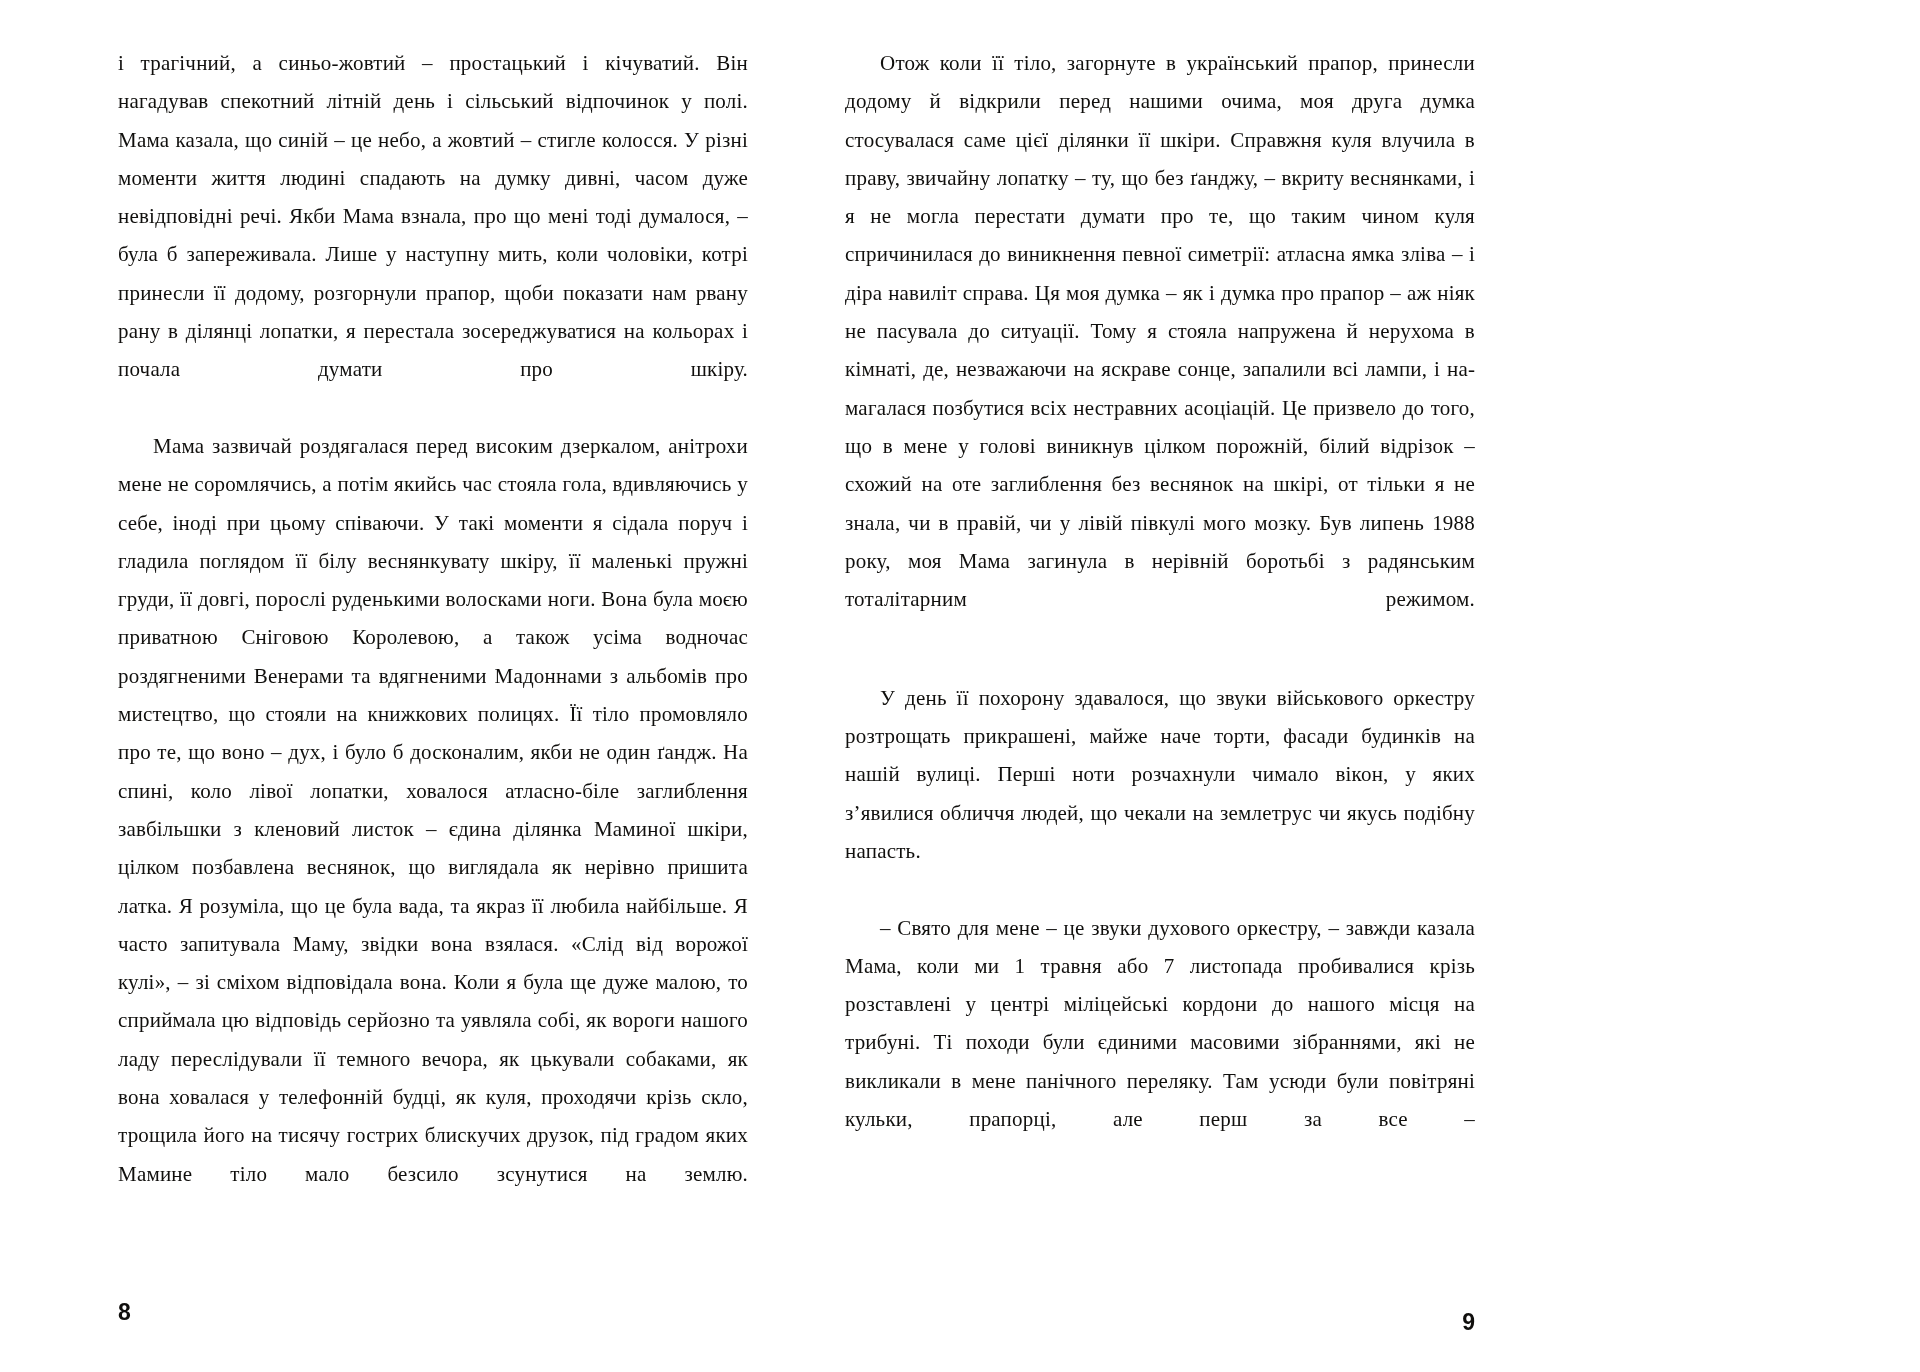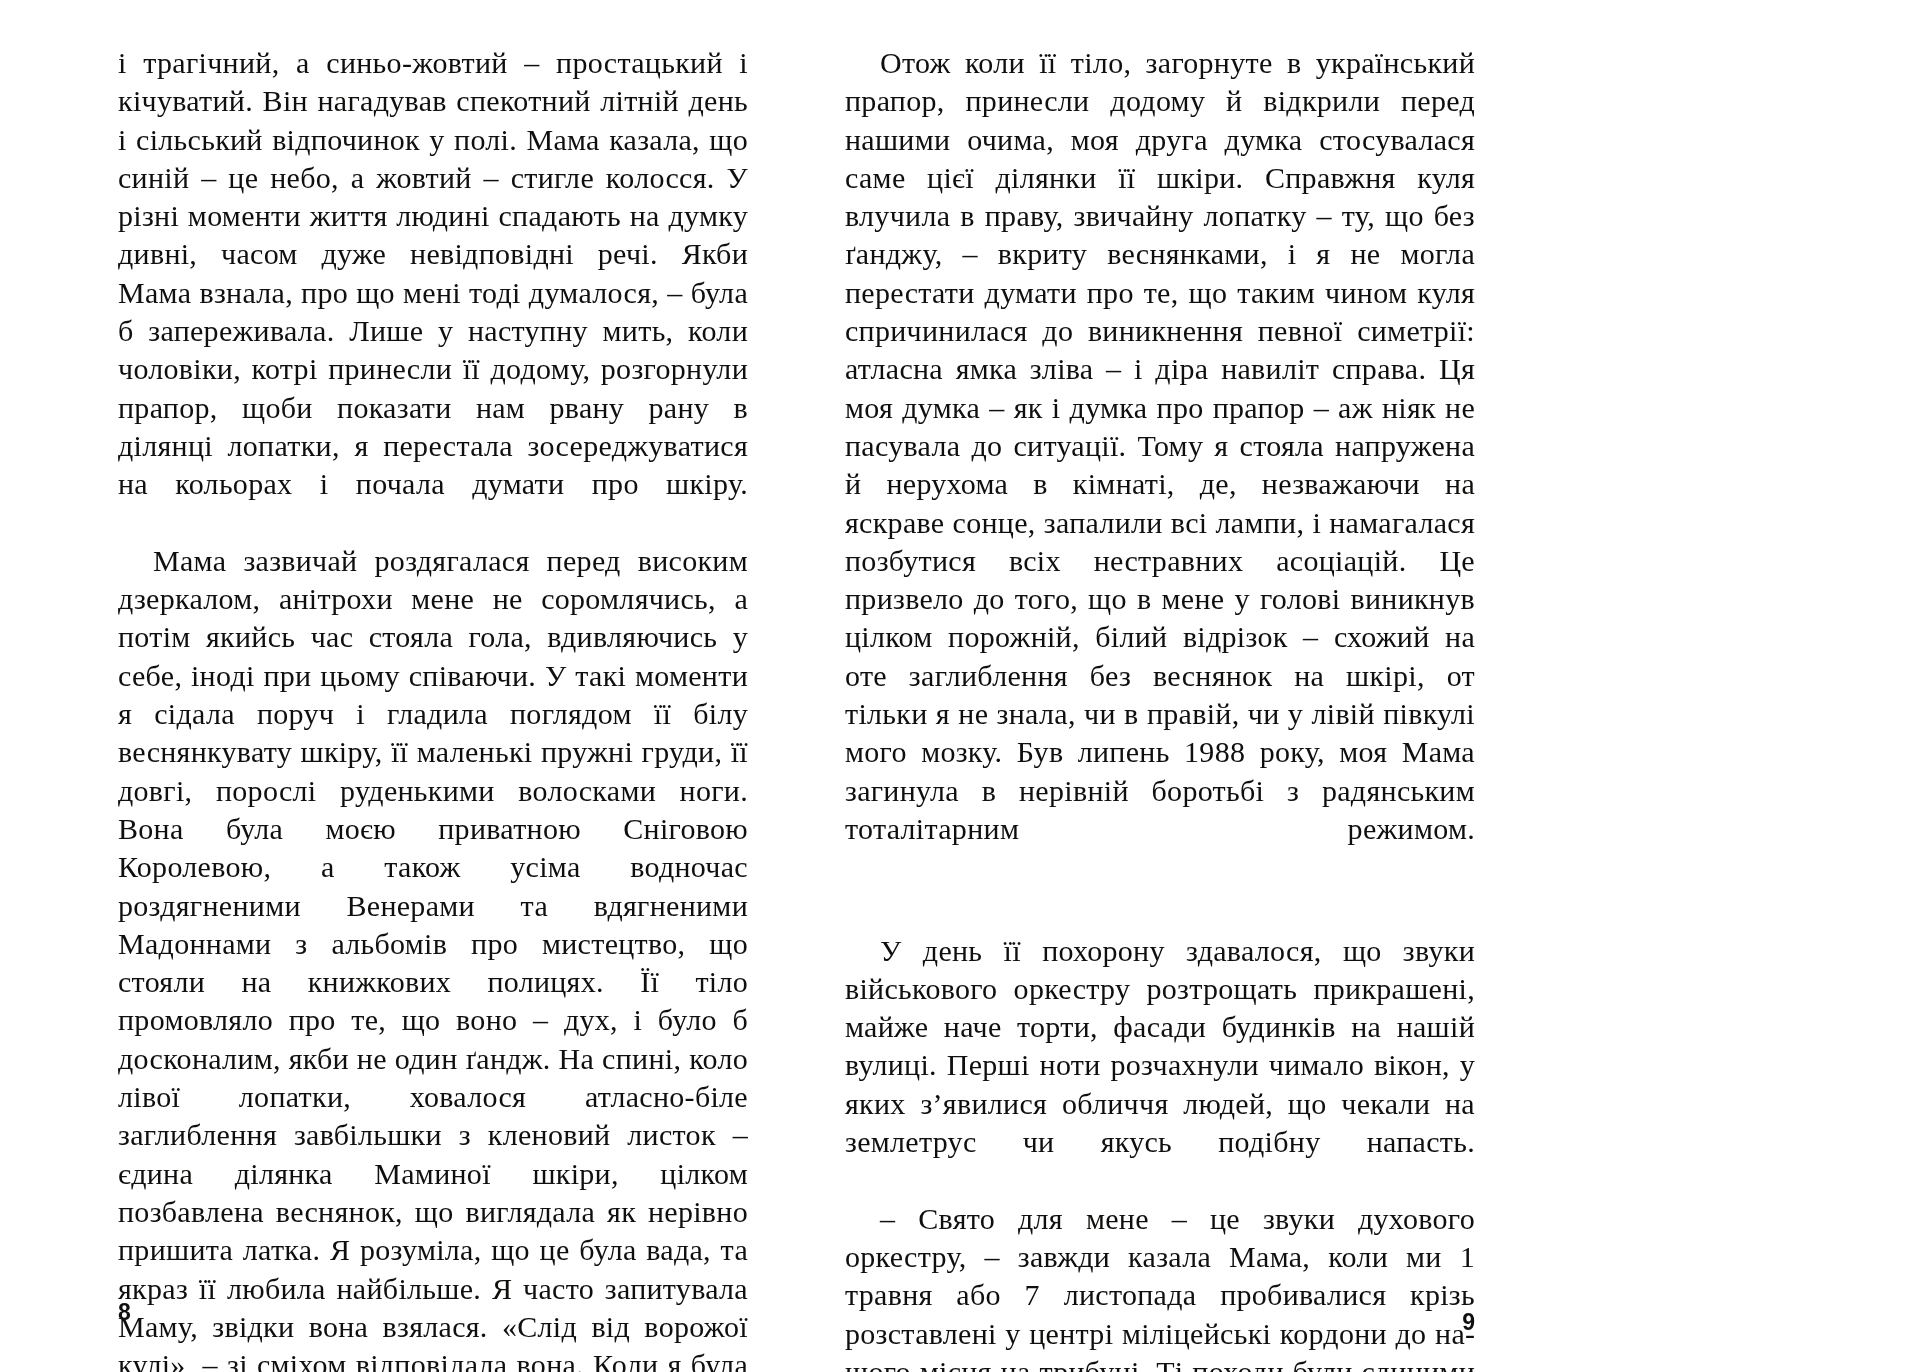--- a/index.html
+++ b/index.html
@@ -39,34 +39,34 @@
     position: absolute;
     top: 44px;
     width: 630px;
     height: 1190px;
   }
   .column.left-col  { left: 118px; }
   .column.right-col { left: 25px; }   
 
   .para {
     margin: 0;
-    font-size: 30px;
+    font-size: 21px;
     line-height: 38.3px;
     text-align: justify;
     text-justify: inter-word;
     hyphens: manual;
     -webkit-hyphens: manual;
     letter-spacing: 0.01em;
     word-spacing: 0.005em;
   }
   .para.indent {
     text-indent: 35px;
   }
   .para.gap-before {
-    margin-top: 45px;
+    margin-top: 22px;
   }
 
   
   .para::after {
     content: "";
     display: inline-block;
     width: 100%;
   }
 
   

